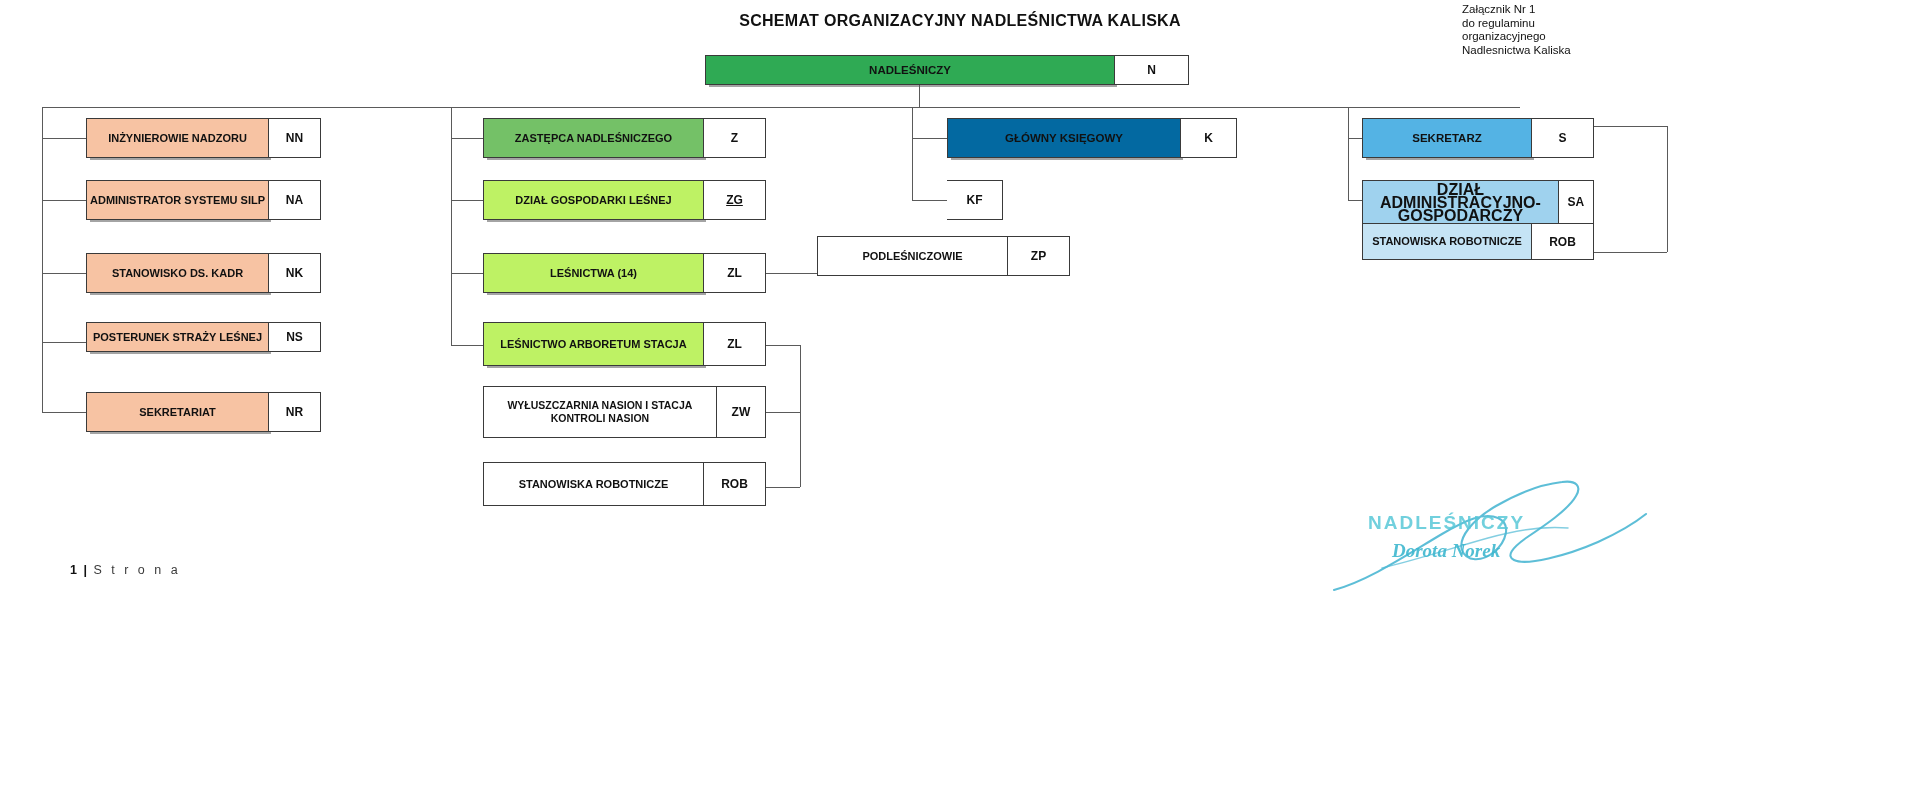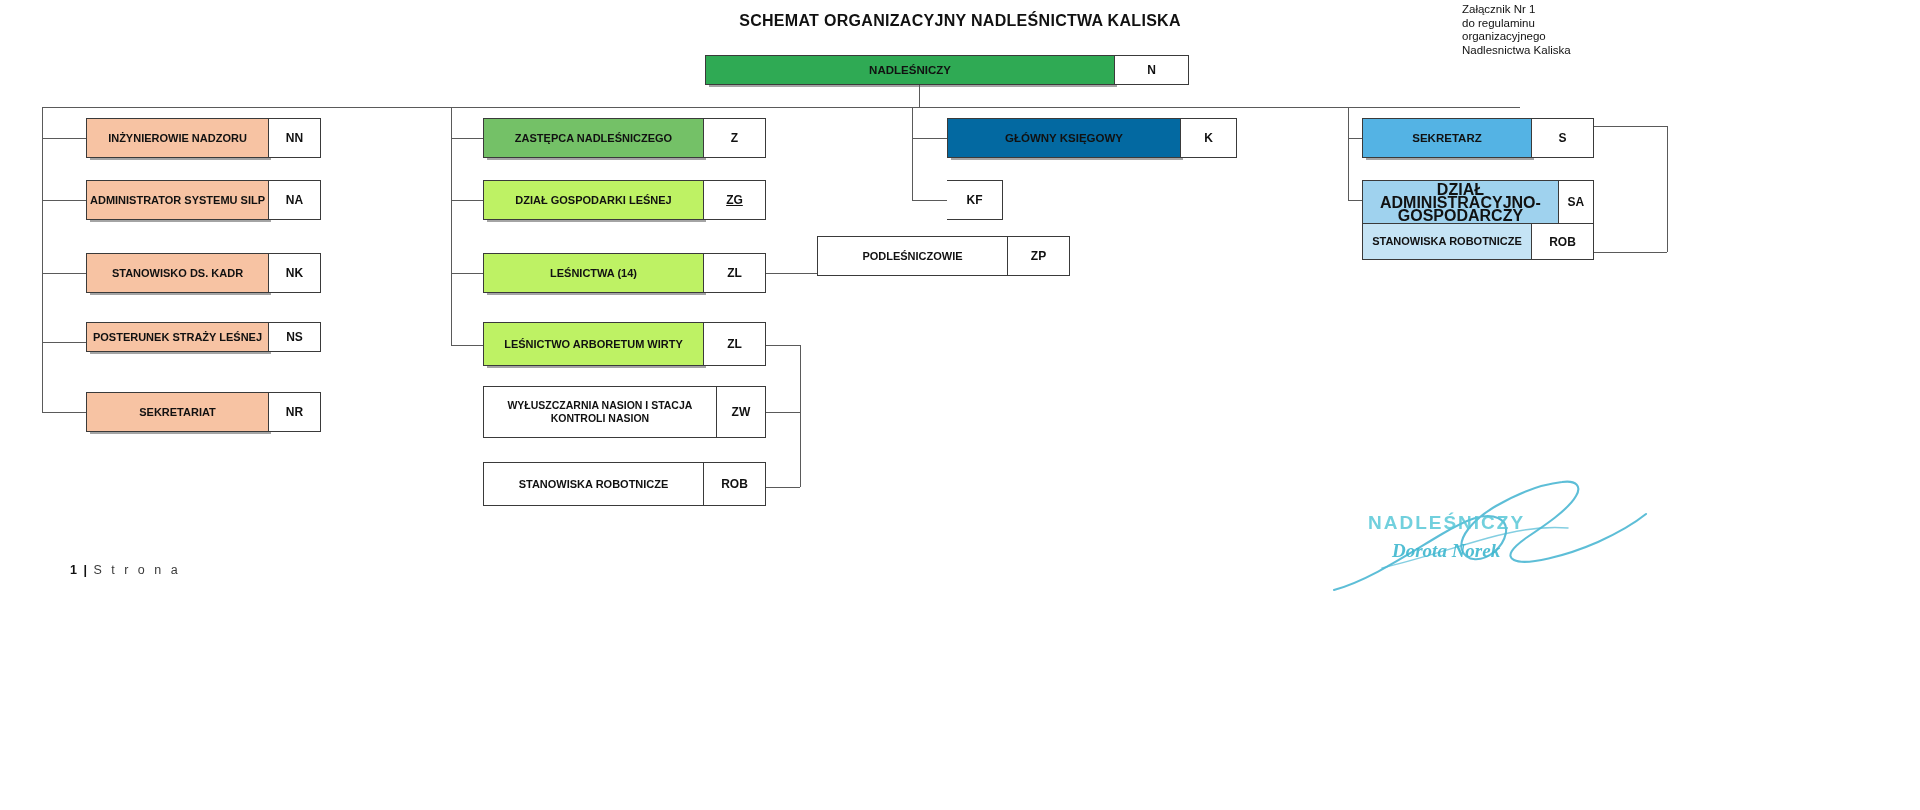--- a/index.html
+++ b/index.html
@@ -169,21 +169,21 @@
     <div class="lbl" style="font-size:11px;">LEŚNICTWA (14)</div>
     <div class="code" style="width:62px;font-size:12px;">ZL</div>
   </div>
 
   <div class="node c-white" style="left:817px;top:236px;width:253px;height:40px;">
     <div class="lbl" style="font-size:11px;">PODLEŚNICZOWIE</div>
     <div class="code" style="width:62px;font-size:12px;">ZP</div>
   </div>
 
   <div class="node shadow c-green-pale" style="left:483px;top:322px;width:283px;height:44px;">
-    <div class="lbl" style="font-size:11px;">LEŚNICTWO ARBORETUM WIRTY</div>
+    <div class="lbl" style="font-size:11px;">LEŚNICTWO ARBORETUM STACJA</div>
     <div class="code" style="width:62px;font-size:12px;">ZL</div>
   </div>
 
   <div class="node c-white" style="left:483px;top:386px;width:283px;height:52px;">
     <div class="lbl" style="font-size:10.5px;">WYŁUSZCZARNIA NASION I STACJA KONTROLI NASION</div>
     <div class="code" style="width:62px;font-size:12px;">ZW</div>
   </div>
 
   <div class="node c-white" style="left:483px;top:462px;width:283px;height:44px;">
     <div class="lbl" style="font-size:11px;">STANOWISKA ROBOTNICZE</div>

